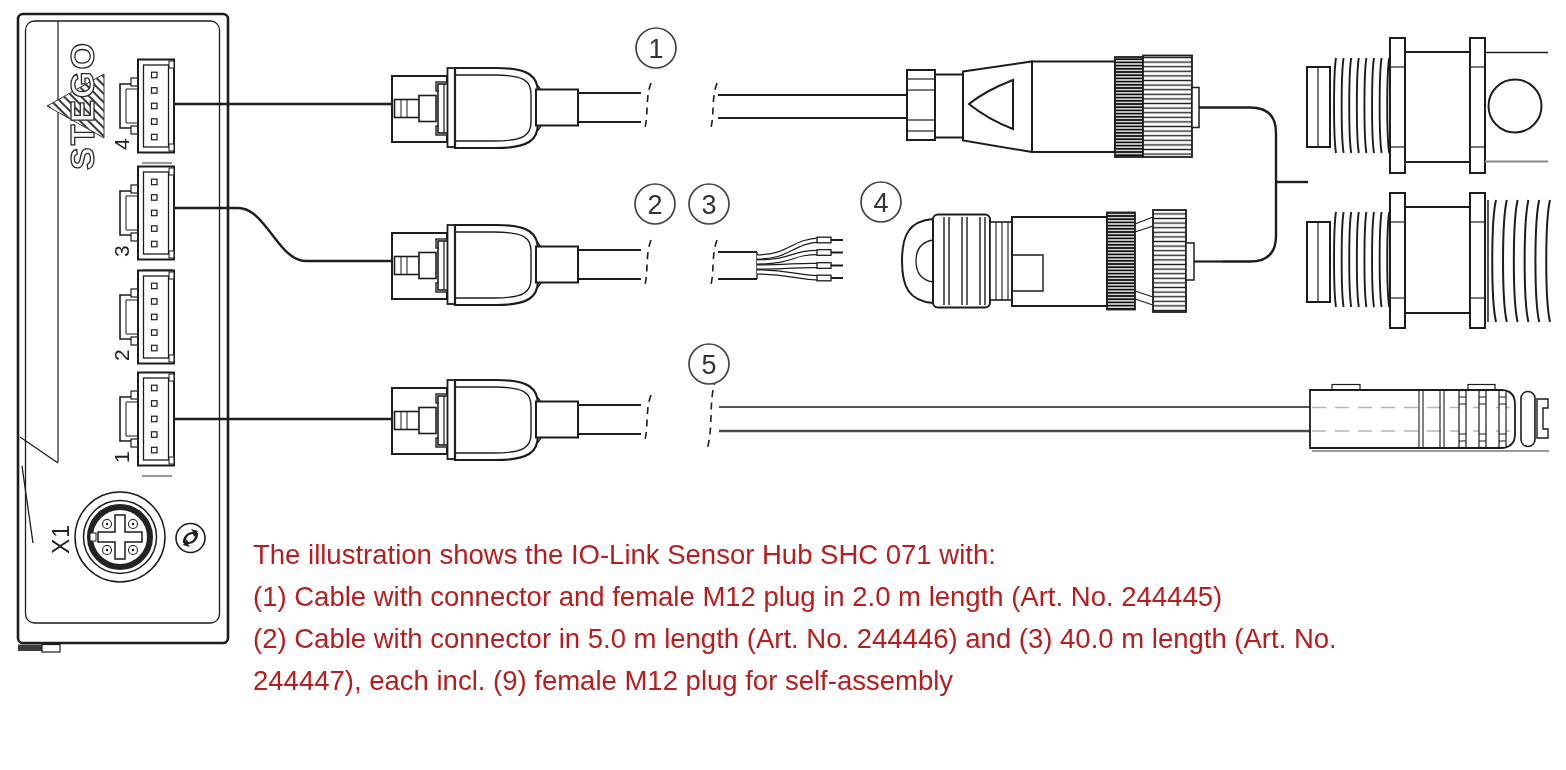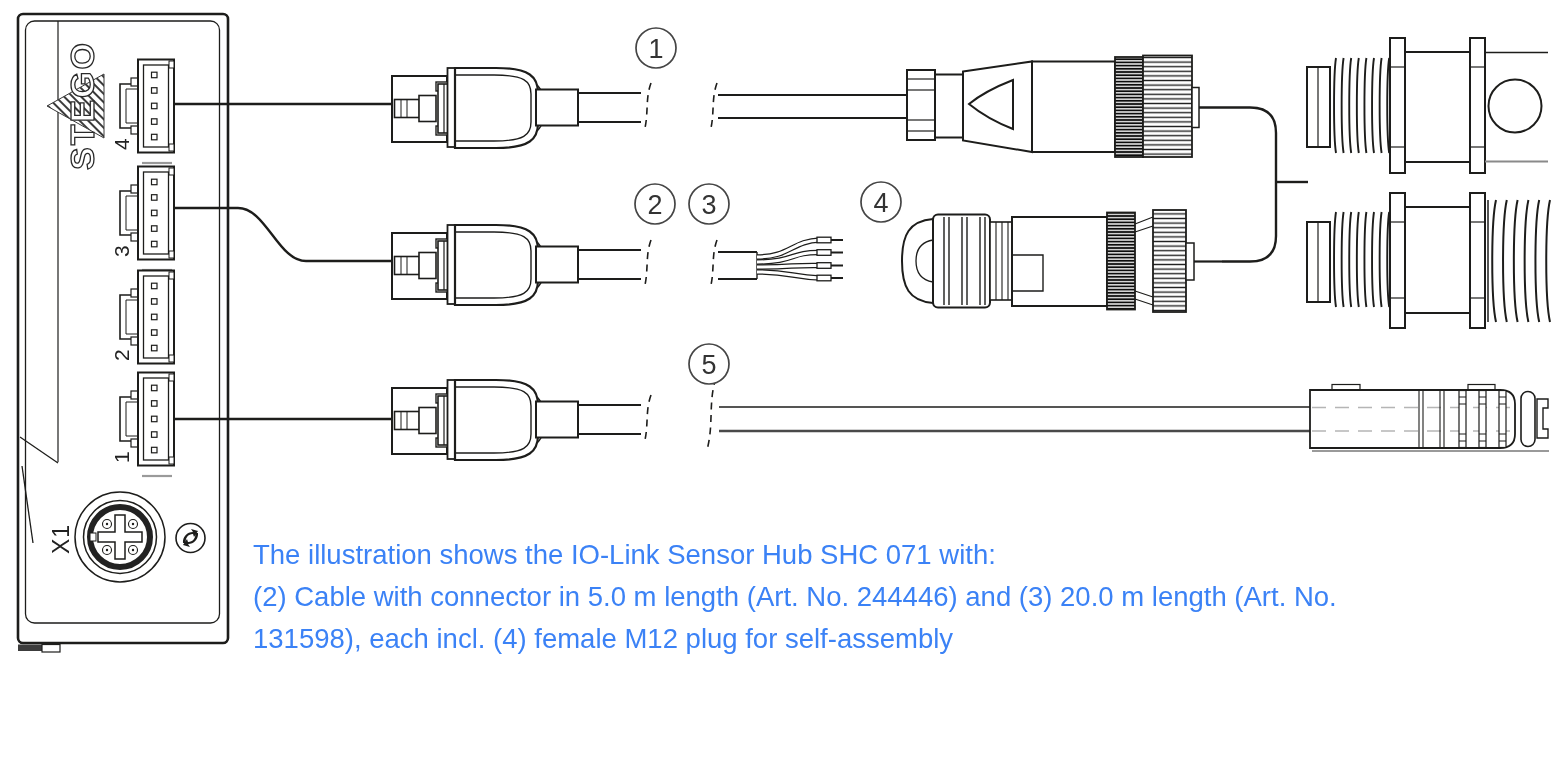--- a/index.html
+++ b/index.html
@@ -1,19 +1,19 @@
 <!DOCTYPE html>
 <html><head>
 <meta charset="utf-8">
 <style>
   html,body{margin:0;padding:0;background:#fff;}
   body{width:1566px;height:770px;position:relative;overflow:hidden;
        font-family:"Liberation Sans",sans-serif;}
   .stage{position:absolute;left:0;top:0;}
-  .caption{position:absolute;left:253px;top:534px;color:#3b82f6;
+  .caption{position:absolute;left:253px;top:534px;color:#b91c1c;
            font-size:27.5px;line-height:42px;white-space:nowrap;}
   .caption div{height:42px;}
   svg text{font-family:"Liberation Sans",sans-serif;}
 </style>
 </head>
 <body>
 
 <svg class="stage" width="1566" height="770" viewBox="0 0 1566 770">
   <defs>
     <pattern id="hatch" width="6" height="6" patternUnits="userSpaceOnUse" patternTransform="rotate(-45)">
@@ -314,15 +314,16 @@
       <line x1="1499" y1="441" x2="1506" y2="441" stroke-width="1"></line>
     </g>
     <rect x="1521" y="391.5" width="14" height="55" rx="7" fill="#fff" stroke="#1d1d1b" stroke-width="1.6"></rect>
     <path d="M1537,399 h11 v9 h-5 v21 h5 v9 h-11 Z" fill="#fff" stroke="#1d1d1b" stroke-width="1.4"></path>
     <line x1="1312" y1="451" x2="1549" y2="451" stroke="#9a9a9a" stroke-width="2.2"></line>
   </g>
 </svg>
 
 <div class="caption">
   <div>The illustration shows the IO-Link Sensor Hub SHC 071 with:</div>
-  <div>(2) Cable with connector in 5.0 m length (Art. No. 244446) and (3) 20.0 m length (Art. No.</div>
-  <div>131598), each incl. (4) female M12 plug for self-assembly</div>
+  <div>(1) Cable with connector and female M12 plug in 2.0 m length (Art. No. 244445)</div>
+  <div>(2) Cable with connector in 5.0 m length (Art. No. 244446) and (3) 40.0 m length (Art. No.</div>
+  <div>244447), each incl. (9) female M12 plug for self-assembly</div>
 </div>
 
 </body></html>

